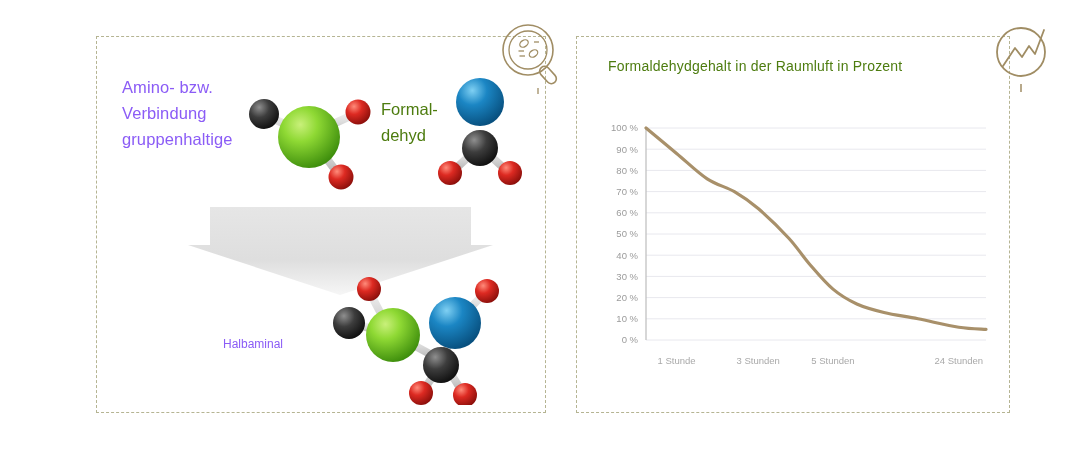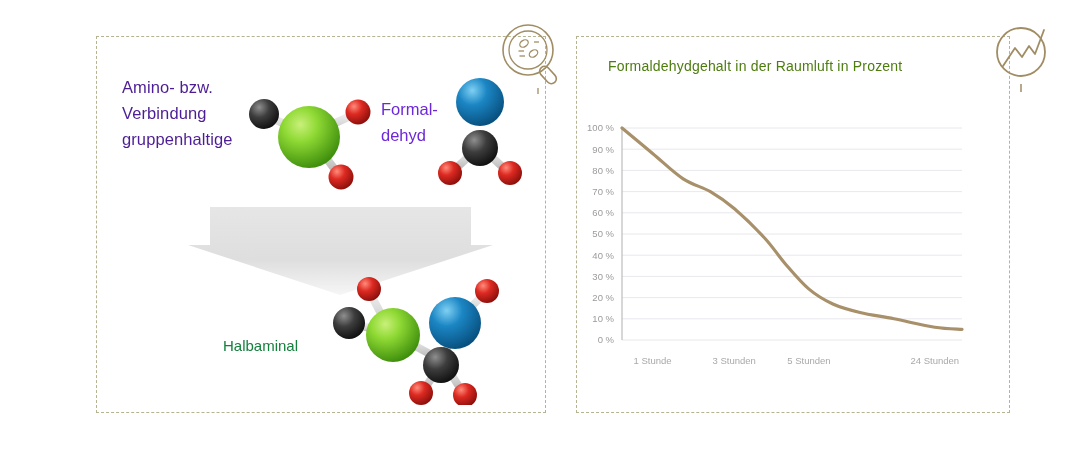--- a/index.html
+++ b/index.html
@@ -36,39 +36,39 @@
   #trend-icon     { left: 988px; top: 20px; }
 
   
   #reactant-label {
     position: absolute;
     left: 122px;
     top: 74px;
     width: 170px;
     font-size: 16.5px;
     line-height: 26px;
-    color: #4c1d95;
+    color: #8b5cf6;
     letter-spacing: .1px;
   }
   #reactant-label div { white-space: nowrap; }
 
   #formaldehyde-label {
     position: absolute;
     left: 381px;
     top: 96px;
     font-size: 16.5px;
     line-height: 26px;
-    color: #6d28d9;
+    color: #4d7c0f;
   }
   #halbaminal-label {
     position: absolute;
     left: 223px;
     top: 337px;
-    font-size: 15px;
-    color: #15803d;
+    font-size: 12px;
+    color: #8b5cf6;
   }
 
   
   .molecule { position: absolute; }
   #molecule-amino        { left: 243px; top: 83px;  width: 136px; height: 114px; }
   #molecule-formaldehyde { left: 432px; top: 68px;  width: 96px;  height: 120px; }
   #molecule-halbaminal   { left: 327px; top: 275px; width: 176px; height: 130px; }
 
   
   #reaction-arrow {
@@ -83,21 +83,21 @@
   #chart-title {
     position: absolute;
     left: 608px;
     top: 58px;
     font-size: 14px;
     color: #4d7c0f;
     letter-spacing: .2px;
   }
   #chart-area {
     position: absolute;
-    left: 576px;
+    left: 600px;
     top: 120px;
     width: 396px;
     height: 262px;
   }
   #chart-svg { display: block; }
 
   .axis-tick-y {
     font-family: "Liberation Sans", sans-serif;
     font-size: 9.5px;
     fill: #9b9b9b;

